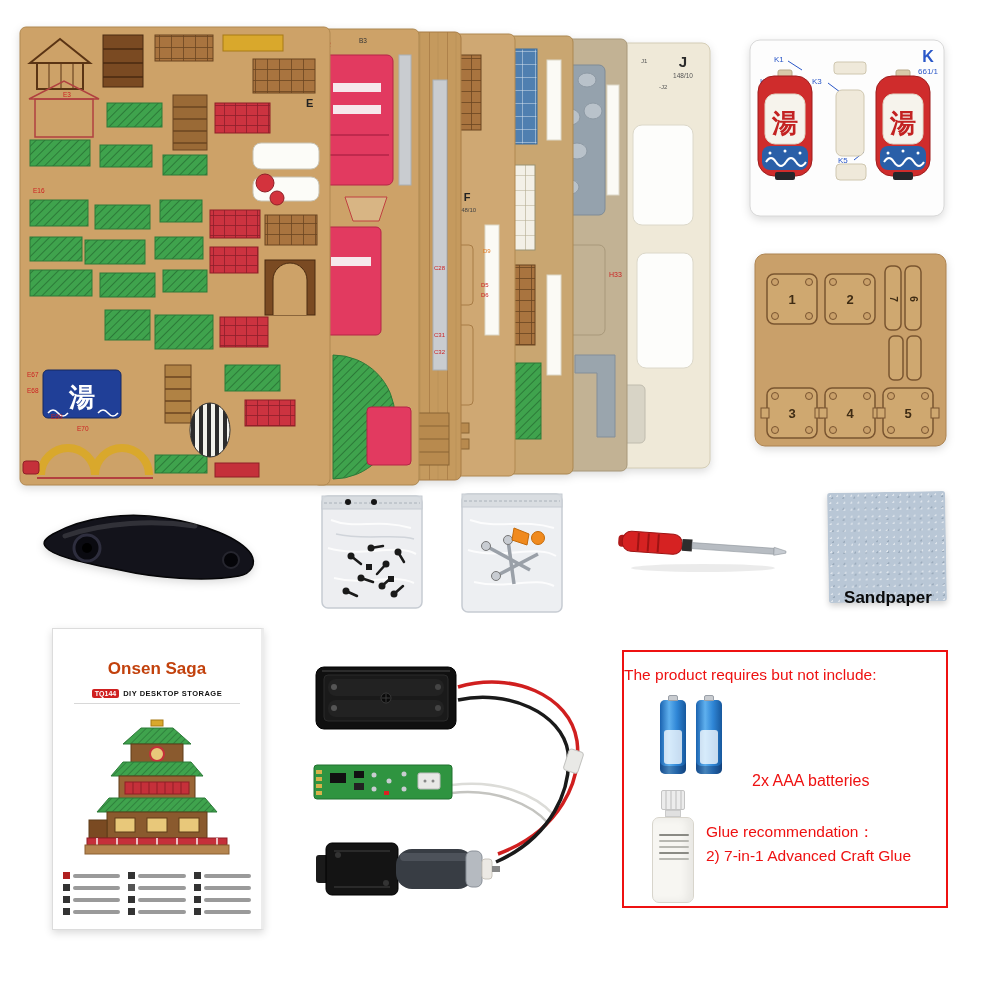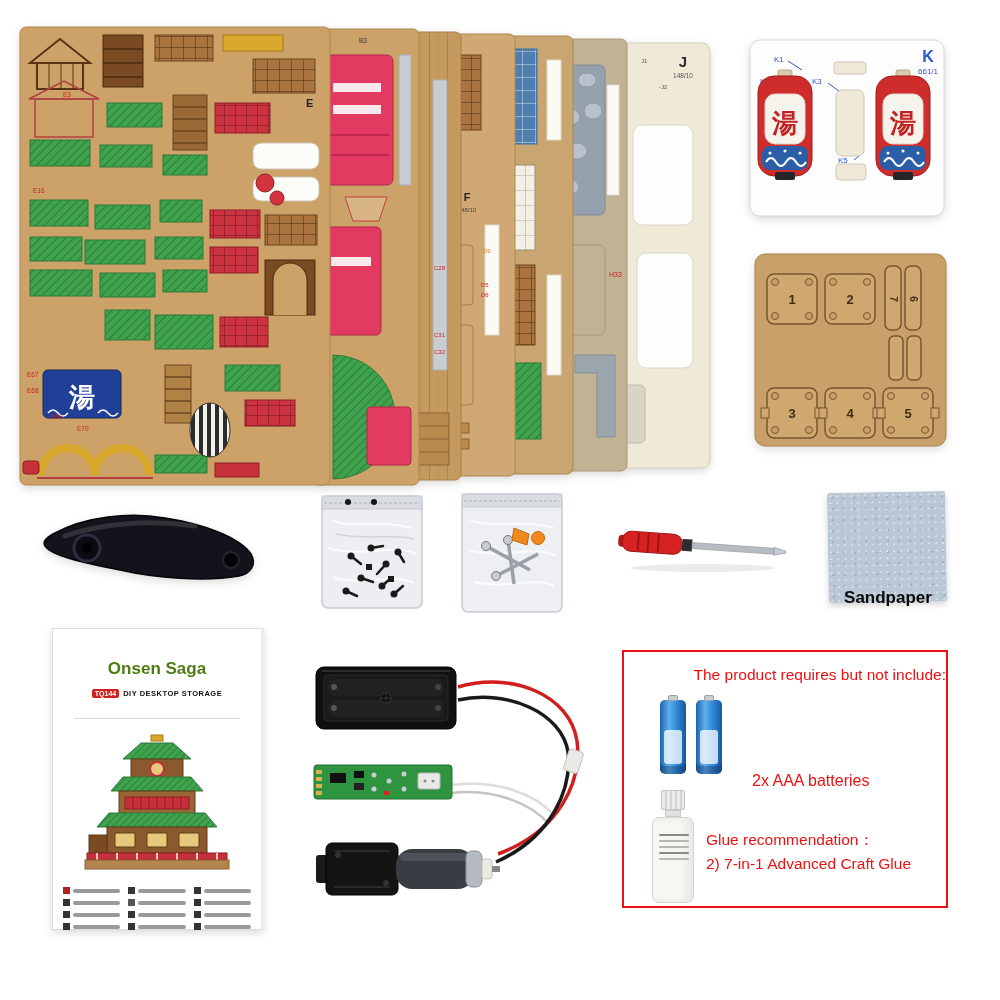--- a/index.html
+++ b/index.html
@@ -30,26 +30,26 @@
   }
 
   
   .booklet {
     left:52px; top:628px; width:212px; height:302px;
     background:#ffffff; border:1px solid #dcdcdc; border-right:3px solid #ececec;
     box-shadow:0 3px 8px rgba(0,0,0,0.15);
   }
   .booklet-title {
     margin-top:30px; text-align:center;
-    font-size:17px; font-weight:bold; color:#4d7c0f;
+    font-size:17px; font-weight:bold; color:#c2410c;
   }
   .booklet-subtitle-row {
     margin:10px auto 0 auto; width:80%;
     display:flex; align-items:center; justify-content:center; gap:4px;
-    border-bottom:1px solid #d8d8d8; padding-bottom:20px;
+    border-bottom:1px solid #d8d8d8; padding-bottom:5px;
   }
   .code-tag {
     background:#cf2020; color:#fff; font-size:7px; font-weight:bold;
     padding:1px 3px; border-radius:2px;
   }
   .booklet-subtitle { font-size:7.5px; font-weight:bold; color:#111; letter-spacing:.5px; }
   .bathhouse-wrap { display:block; margin:8px auto 0 auto; }
   .lang-grid {
     margin:10px 10px 0 10px;
     display:grid; grid-template-columns:repeat(3,1fr); gap:5px 8px;
@@ -59,21 +59,21 @@
   .lang-item:nth-child(1) .sq { background:#b02020; }
   .lang-item:nth-child(5) .sq { background:#555; }
   .lang-item .bar { height:4px; background:#9a9a9a; border-radius:2px; flex:1 1 auto; }
 
   
   .notice-box {
     left:622px; top:650px; width:326px; height:258px;
     border:2px solid #ee1111; background:#fff;
   }
   .notice-title {
-    position:absolute; top:14px; left:0; width:100%; text-align:right;
+    position:absolute; top:14px; left:0; width:100%; text-align:left;
     color:#ee1111; font-size:15.5px;
   }
   .battery {
     position:absolute; width:26px; height:74px; border-radius:5px;
     background:linear-gradient(90deg,#1a63b0 0%,#5fb0ee 35%,#2f86d6 65%,#17589d 100%);
     box-shadow:inset 0 -8px 0 rgba(0,0,30,0.25);
   }
   .battery-cap {
     position:absolute; top:-5px; left:8px; width:10px; height:6px;
     background:#c9ccd0; border-radius:2px 2px 0 0; border:1px solid #9aa0a8;
@@ -94,21 +94,21 @@
   }
   .glue-neck { margin:0 auto; width:16px; height:7px; background:#e0e0e0; border:1px solid #cacaca; }
   .glue-body {
     margin:0 auto; width:42px; height:86px; background:#f7f6f2;
     border:1px solid #d8d5cc; border-radius:7px; position:relative;
     box-shadow:inset -6px 0 8px rgba(0,0,0,0.06);
   }
   .glue-label { position:absolute; left:6px; top:16px; width:30px; }
   .glue-label .ln { height:2px; background:#b8b8b2; margin-bottom:4px; border-radius:1px; }
   .glue-label .ln.dark { background:#8a8a84; }
-  .glue-text { position:absolute; left:82px; top:176px; color:#ee1111; font-size:15.5px; line-height:24px; }
+  .glue-text { position:absolute; left:82px; top:168px; color:#ee1111; font-size:15.5px; line-height:24px; }
 </style>
 </head>
 <body>
 
 <svg class="abs shadowed" style="left:15px;top:25px" width="700" height="468" viewBox="0 0 700 468">
   <defs>
     <pattern id="gh" width="6" height="6" patternUnits="userSpaceOnUse" patternTransform="rotate(45)">
       <rect width="6" height="6" fill="#3fa34d"></rect>
       <line x1="0" y1="0" x2="0" y2="6" stroke="#2c7a38" stroke-width="2"></line>
     </pattern>

